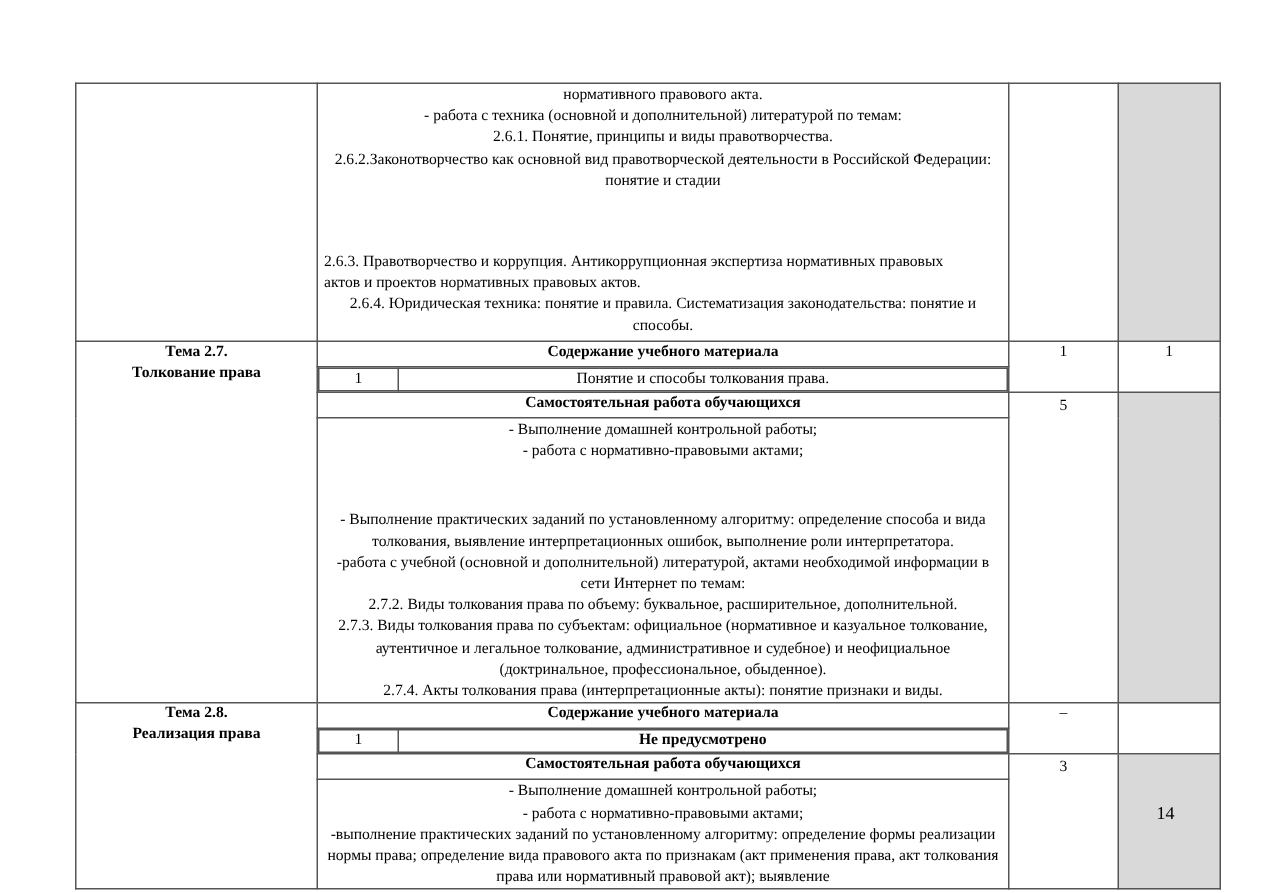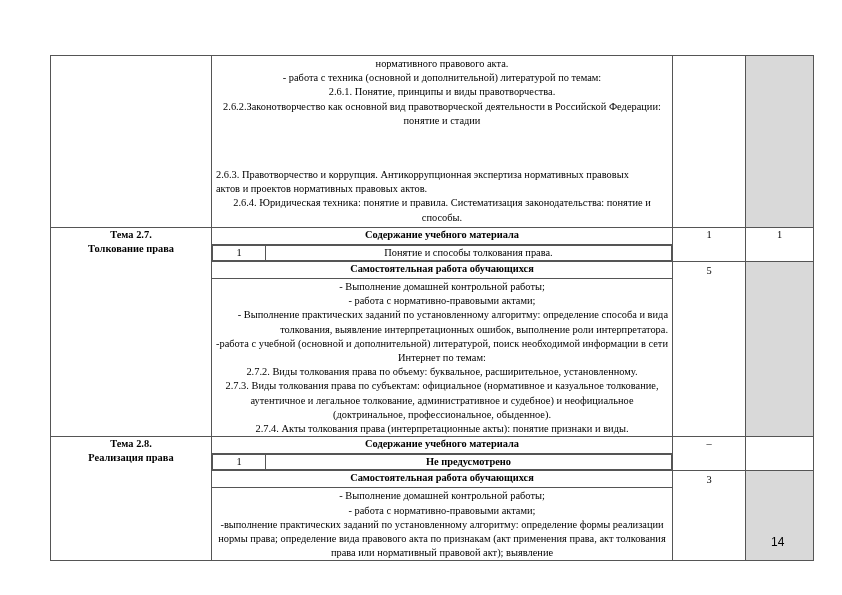--- a/index.html
+++ b/index.html
@@ -13,21 +13,21 @@
   td.gray { background:#d9d9d9; }
   td.topic { text-align:center; font-weight:bold; padding-top:16px; font-size:10.4px; line-height:14px; }
   td.hours { text-align:center; vertical-align:top; }
   td.center-mid { text-align:center; vertical-align:middle; }
   .hdr { font-weight:bold; }
   .just { text-align:justify; }
   .inner { width:100%; border-collapse:collapse; table-layout:fixed; }
   .inner td { border:none; padding:0; }
   .num { width:44px; text-align:center; border-right:1px solid #555 !important; }
   p { margin:0; }
-  .pagenum { position:absolute; left:771px; top:535px; font-family:Liberation Sans, sans-serif;
+  .pagenum { position:absolute; left:771px; top:535px; font-family:Liberation Serif, serif;
              font-size:12px; }
 </style>
 </head>
 <body>
 
 <div class="page">
 <table class="plan">
   <colgroup>
         <col class="c1">
         <col class="c2">
@@ -73,23 +73,23 @@
   </tr>
   <tr>
     <td class="hdr" style="height:16px;">Самостоятельная работа обучающихся</td>
     <td class="hours" rowspan="2" style="padding-top:2px;">5</td>
     <td class="gray" rowspan="2"></td>
   </tr>
   <tr>
     <td class="just" style="padding-top:1px;">
       <p>- Выполнение домашней контрольной работы;</p>
       <p>- работа с нормативно-правовыми актами;</p>
-      <p style="text-align:right;">- Выполнение практических заданий по установленному алгоритму: определение способа и вида толкования, выявление интерпретационных ошибок, выполнение роли интерпретатора.</p>
-      <p>-работа с учебной (основной и дополнительной) литературой,  поиск необходимой информации в сети Интернет  по темам:</p>
-      <p>2.7.2. Виды толкования права по объему: буквальное, расширительное, установленному.</p>
+      <p style="text-align:center;margin-top:32px;">- Выполнение практических заданий по установленному алгоритму: определение способа и вида толкования, выявление интерпретационных ошибок, выполнение роли интерпретатора.</p>
+      <p>-работа с учебной (основной и дополнительной) литературой,  актами необходимой информации в сети Интернет  по темам:</p>
+      <p>2.7.2. Виды толкования права по объему: буквальное, расширительное, дополнительной.</p>
       <p>2.7.3. Виды толкования права по субъектам: официальное (нормативное и казуальное толкование, аутентичное и легальное толкование, административное и судебное) и неофициальное (доктринальное, профессиональное, обыденное).</p>
       <p>2.7.4. Акты толкования права (интерпретационные акты): понятие признаки и виды.</p>
     </td>
   </tr>
 
   <tr>
     <td class="topic" rowspan="4">
       <p>Тема 2.8.</p>
       <p>Реализация права</p>
     </td>

